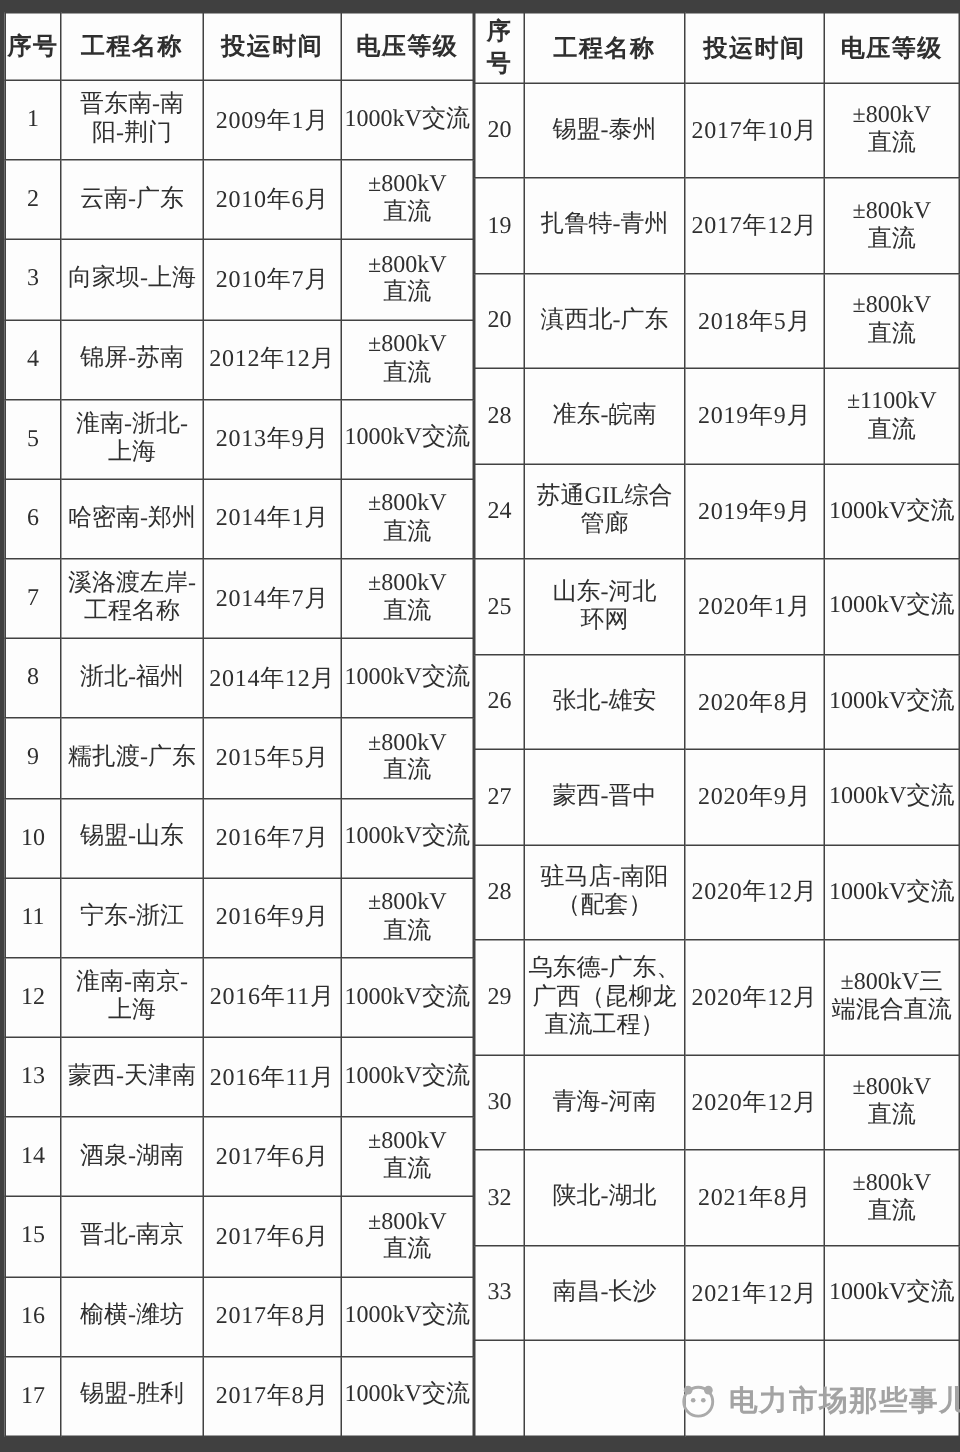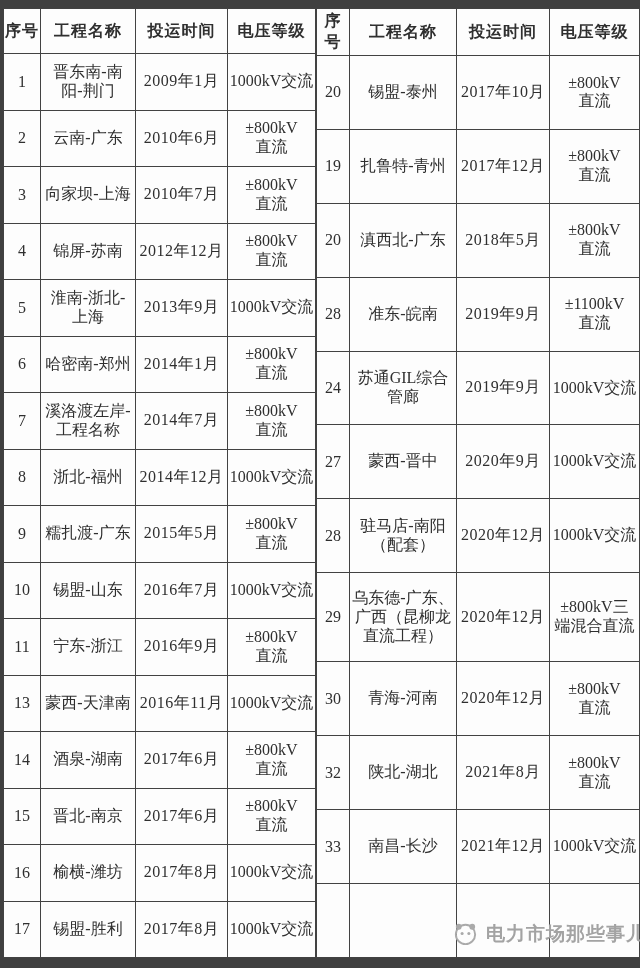--- a/index.html
+++ b/index.html
@@ -167,20 +167,27 @@
             <td class="c-volt">1000kV交流</td>
           </tr>
           <tr>
             <td class="c-no">11</td>
             <td class="c-name">宁东-浙江</td>
             <td class="c-date">2016年9月</td>
             <td class="c-volt">±800kV
 直流</td>
           </tr>
           <tr>
+            <td class="c-no">12</td>
+            <td class="c-name">淮南-南京-
+上海</td>
+            <td class="c-date">2016年11月</td>
+            <td class="c-volt">1000kV交流</td>
+          </tr>
+          <tr>
             <td class="c-no">13</td>
             <td class="c-name">蒙西-天津南</td>
             <td class="c-date">2016年11月</td>
             <td class="c-volt">1000kV交流</td>
           </tr>
           <tr>
             <td class="c-no">14</td>
             <td class="c-name">酒泉-湖南</td>
             <td class="c-date">2017年6月</td>
             <td class="c-volt">±800kV
@@ -253,20 +260,33 @@
 直流</td>
           </tr>
           <tr>
             <td class="c-no">24</td>
             <td class="c-name">苏通GIL综合
 管廊</td>
             <td class="c-date">2019年9月</td>
             <td class="c-volt">1000kV交流</td>
           </tr>
           <tr>
+            <td class="c-no">25</td>
+            <td class="c-name">山东-河北
+环网</td>
+            <td class="c-date">2020年1月</td>
+            <td class="c-volt">1000kV交流</td>
+          </tr>
+          <tr>
+            <td class="c-no">26</td>
+            <td class="c-name">张北-雄安</td>
+            <td class="c-date">2020年8月</td>
+            <td class="c-volt">1000kV交流</td>
+          </tr>
+          <tr>
             <td class="c-no">27</td>
             <td class="c-name">蒙西-晋中</td>
             <td class="c-date">2020年9月</td>
             <td class="c-volt">1000kV交流</td>
           </tr>
           <tr>
             <td class="c-no">28</td>
             <td class="c-name">驻马店-南阳
 （配套）</td>
             <td class="c-date">2020年12月</td>

